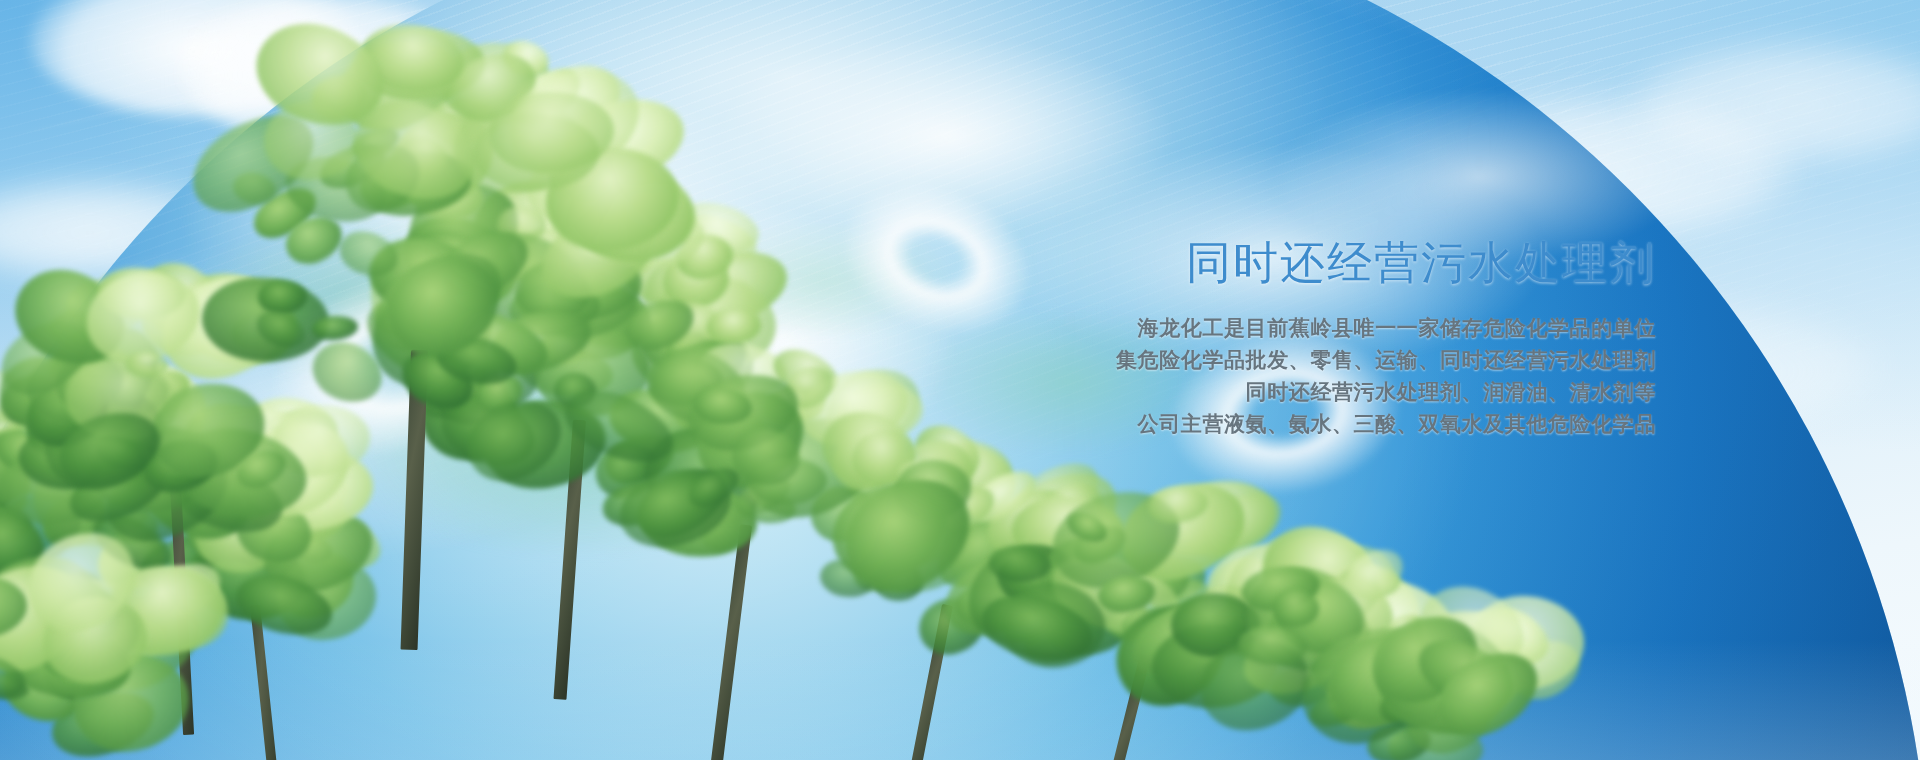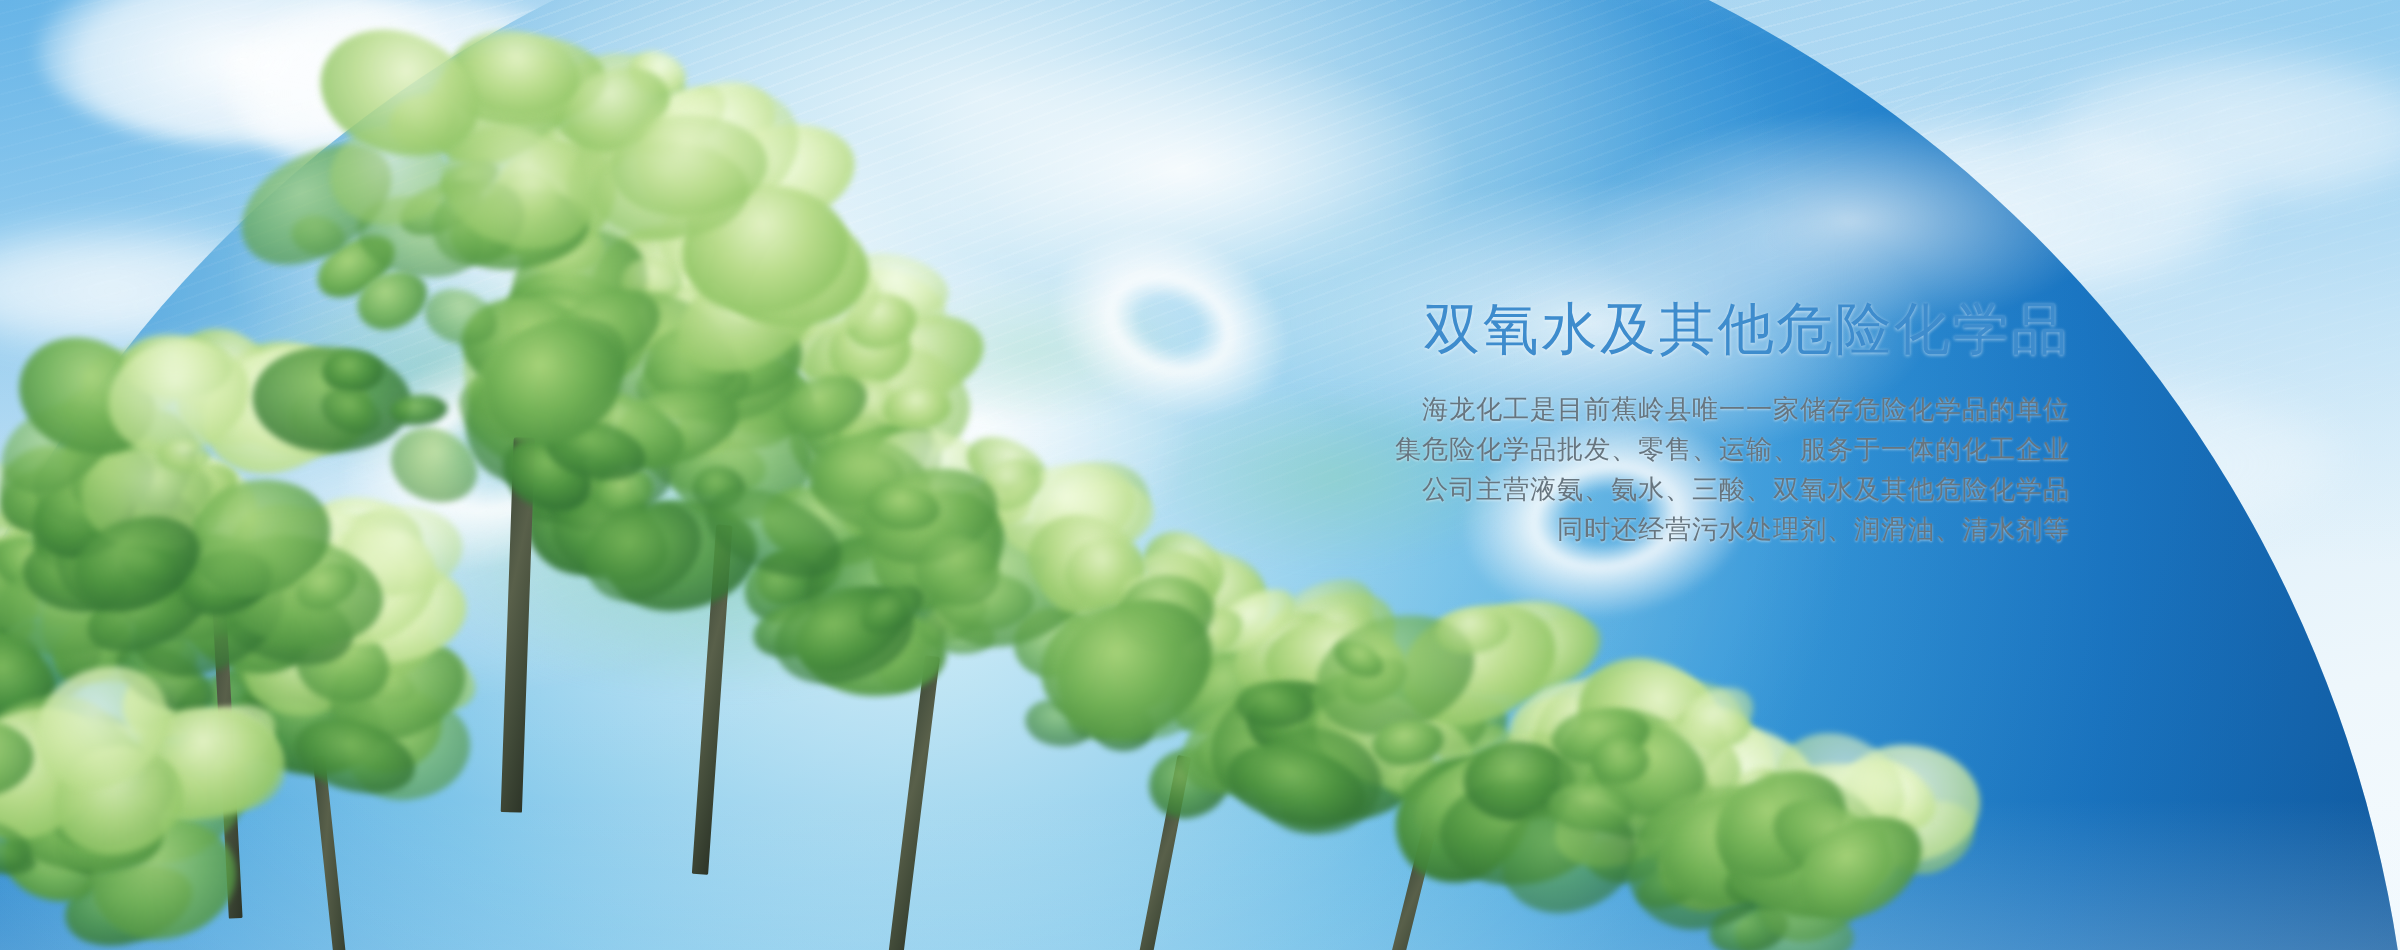--- a/index.html
+++ b/index.html
@@ -287,21 +287,21 @@
 
   .blurb {
     margin: 22px 0 0 0;
     color: #67757f;
     font-family: "Liberation Sans", "DejaVu Sans", sans-serif;
     font-size: 21px;
     line-height: 1.52;
     letter-spacing: .6px;
     text-shadow: 0 1px 2px rgba(255,255,255,.55);
   }
-  .blurb div { white-space: nowrap; }
+  .blurb div { white-space: nowrap; font-weight: bold; }
 </style>
 </head>
 <body>
 
 <div class="banner">
 
   <div class="sky"></div>
   <div class="sky-deep"></div>
   <div class="sky-right-tint"></div>
 
@@ -769,22 +769,22 @@
         <div class="leaf-blob g-dark" style="left: -0.104033px; top: 113.323px; width: 65.6473px; height: 39.0063px; opacity: 0.65; transform: rotate(17deg);"></div>
       </div>
     </div>
 
   <div class="haze"></div>
   <div class="haze-bottom"></div>
 
   <div class="copy">
     <h1 class="headline">
     </h1>
-    <h2 class="subhead">双氧水及其他危险化学品</h2>
+    <h2 class="subhead">同时还经营污水处理剂</h2>
     <div class="blurb" id="blurb">
         <div>海龙化工是目前蕉岭县唯一一家储存危险化学品的单位</div>
-        <div>集危险化学品批发、零售、运输、服务于一体的化工企业</div>
+        <div>集危险化学品批发、零售、运输、同时还经营污水处理剂</div>
+        <div>同时还经营污水处理剂、润滑油、清水剂等</div>
         <div>公司主营液氨、氨水、三酸、双氧水及其他危险化学品</div>
-        <div>同时还经营污水处理剂、润滑油、清水剂等</div>
       </div>
   </div>
 
 </div>
 
 </body></html>

